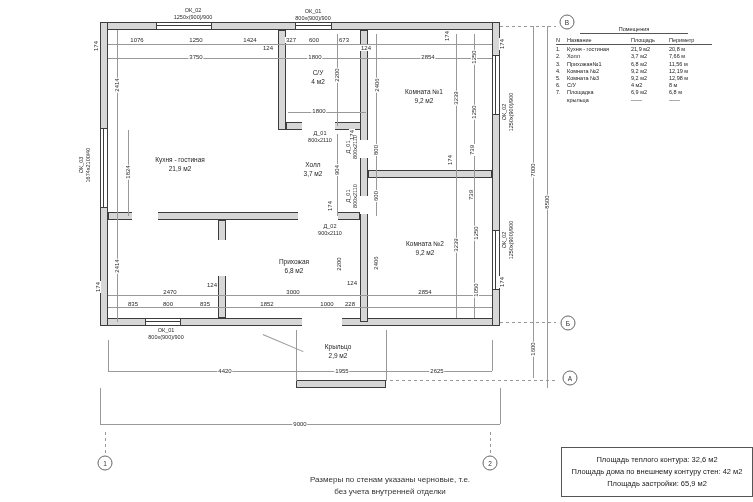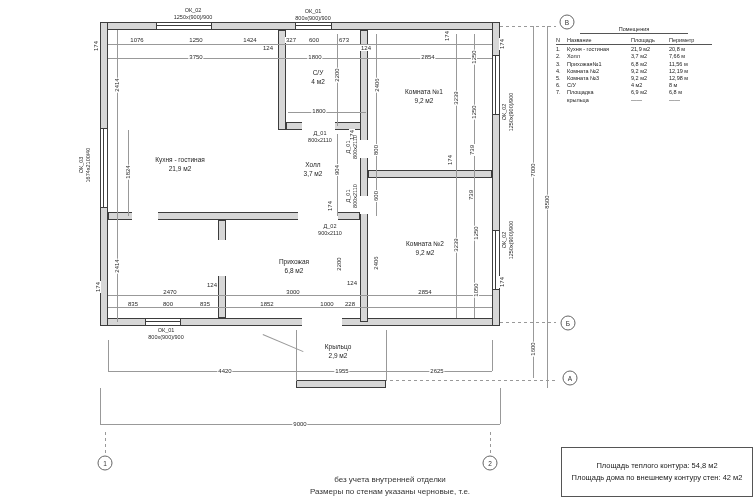--- a/index.html
+++ b/index.html
@@ -234,21 +234,22 @@
         <div class="rt-row">
           <span class="c0"></span>
           <span class="c1">крыльца</span>
           <span class="c2">——</span>
           <span class="c3">——</span>
         </div>
       </div>
   </div>
 
   <div class="note">
+    <div>Размеры по стенам указаны черновые, т.е.</div>
     <div>без учета внутренней отделки</div>
-    <div>Размеры по стенам указаны черновые, т.е.</div>
   </div>
 
   <div class="summary">
-    <div>Площадь теплого контура: 54,8 м2</div>
+    <div>Площадь теплого контура: 32,6 м2</div>
     <div>Площадь дома по внешнему контуру стен: 42 м2</div>
+    <div>Площадь застройки: 65,9 м2</div>
   </div>
 </div>
 
 </body></html>

